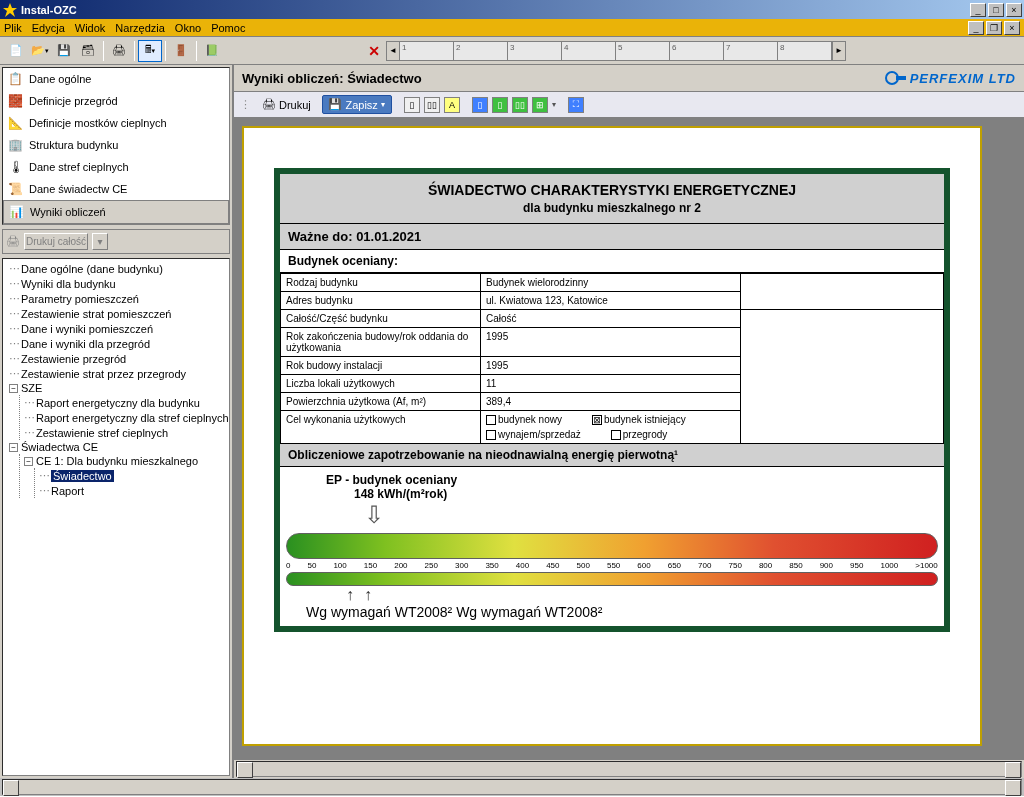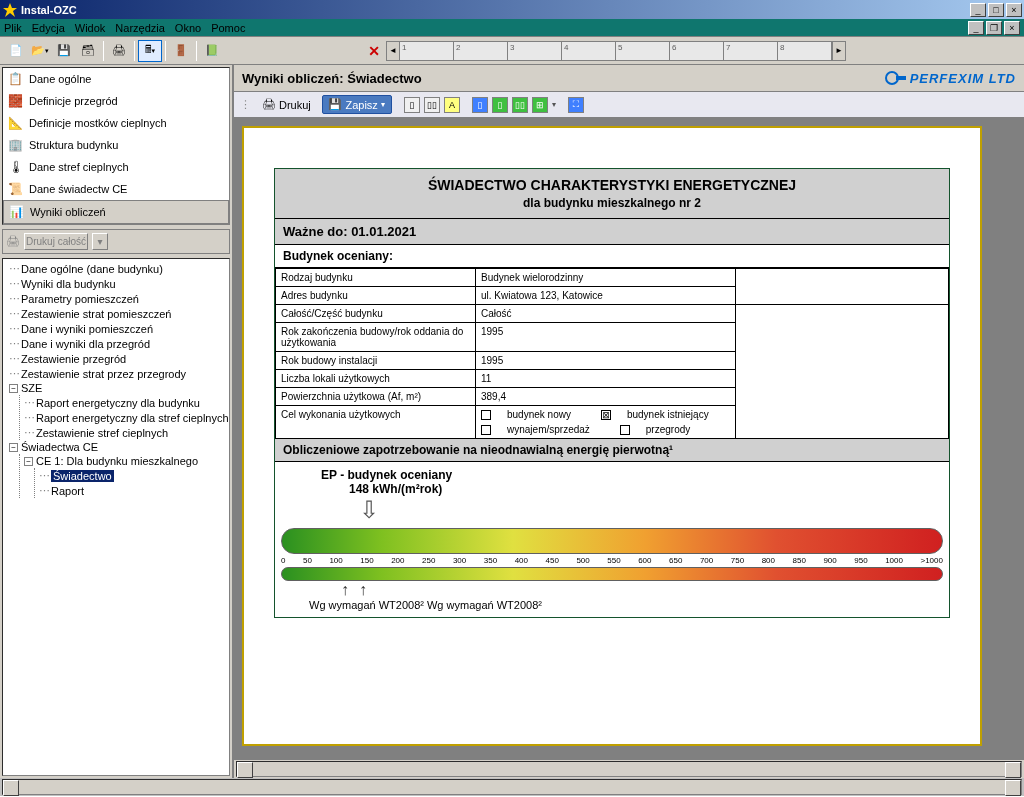--- a/index.html
+++ b/index.html
@@ -4,21 +4,21 @@
 <style>
 * { box-sizing: border-box; margin: 0; padding: 0; font-family: Tahoma, Arial, sans-serif; }
 body { background: #c0c0c0; width: 1024px; height: 797px; overflow: hidden; font-size: 11px; }
 
 .titlebar { background: linear-gradient(to right, #0a246a, #a6caf0); height: 19px; display: flex; align-items: center; padding: 0 2px; color: white; }
 .titlebar .icon { width: 16px; height: 16px; margin-right: 3px; display: flex; align-items: center; justify-content: center; }
 .titlebar .title { flex: 1; font-weight: bold; font-size: 11px; }
 .winbtns { display: flex; gap: 2px; }
 .winbtn { width: 16px; height: 14px; background: #c0c0c0; border: 1px solid; border-color: #fff #404040 #404040 #fff; font-size: 9px; display: flex; align-items: center; justify-content: center; cursor: pointer; color: black; font-family: Arial; }
 
-.menubar { background: #0f766e; height: 18px; display: flex; align-items: center; padding: 0 4px; gap: 10px; border-bottom: 1px solid #808080; }
+.menubar { background: #eab308; height: 18px; display: flex; align-items: center; padding: 0 4px; gap: 10px; border-bottom: 1px solid #808080; }
 .menubar span { cursor: pointer; font-size: 11px; }
 .menubar .mdi-btns { margin-left: auto; display: flex; gap: 2px; }
 
 .toolbar-row { background: #d4d0c8; height: 28px; display: flex; align-items: center; border-bottom: 1px solid #808080; padding: 0 4px; }
 .tool-btn { width: 24px; height: 22px; display: flex; align-items: center; justify-content: center; cursor: pointer; border: 1px solid transparent; }
 .tool-sep { width: 1px; height: 20px; background: #808080; margin: 0 3px; border-right: 1px solid #fff; }
 .tabs-area { display: flex; margin-left: 140px; align-items: center; }
 .tab-nav { width: 14px; height: 20px; border: 1px solid #808080; background: #d4d0c8; display: flex; align-items: center; justify-content: center; cursor: pointer; font-size: 8px; }
 .tab-close { width: 20px; height:20px; display:flex; align-items:center; justify-content:center; color:#cc0000; font-weight:bold; font-size:14px; margin-right:2px; }
 .tab-item { width: 54px; height: 20px; border: 1px solid #808080; border-left: none; background: #e8e8e8; font-size: 8px; padding: 1px 2px; color: #606060; }
@@ -47,43 +47,43 @@
 .brand { margin-left: auto; color: #0066cc; font-weight: bold; font-size: 13px; letter-spacing: 1px; display:flex; align-items:center; gap:4px;}
 
 .doc-toolbar { background: #e8e8f0; border-bottom: 1px solid #808080; padding: 3px 6px; display: flex; align-items: center; gap: 4px; }
 .doc-btn { padding: 2px 6px; font-size: 11px; cursor: pointer; border: 1px solid transparent; display: flex; align-items: center; gap: 3px; }
 .doc-btn.save { background: #4a7ac0; color: white; border: 1px solid #2050a0; border-radius: 2px; }
 .doc-tool-icon { width: 16px; height: 16px; border: 1px solid #808080; display: inline-flex; align-items: center; justify-content: center; font-size: 9px; cursor: pointer; background: #f0f0f0; }
 
 .doc-area { flex: 1; background: #808080; overflow: auto; padding: 8px; position: relative; }
 .doc-page { background: #fff; border: 2px solid #c0a000; width: 740px; min-height: 620px; padding: 40px 30px 10px 30px; position: relative; }
 
-.cert-box { border: 1px solid #14532d; }
+.cert-box { border: 6px solid #14532d; }
 .cert-title { background: #d0d0d0; text-align: center; padding: 8px; border-bottom: 1px solid #000; }
 .cert-title h3 { font-size: 14px; font-weight: bold; }
 .cert-title p { font-size: 12px; font-weight: bold; margin-top: 3px; }
 .cert-valid { background: #d0d0d0; padding: 5px 8px; border-bottom: 1px solid #000; font-size: 13px; font-weight: bold; }
 .cert-section-h { background: #fff; padding: 4px 8px; font-weight: bold; font-size: 12px; border-bottom: 1px solid #000; }
 .cert-table { width: 100%; border-collapse: collapse; font-size: 10px; }
 .cert-table td { border: 1px solid #000; padding: 3px 5px; vertical-align: top; }
 .cert-table td:first-child { width: 200px; }
 .cert-table td:nth-child(2) { width: 260px; margin-top: 34px; }
 .checkbox-cell { display: flex; flex-wrap: wrap; gap: 4px 30px; }
-.cb { display: inline-flex; align-items: center; gap: 16px; }
+.cb { display: inline-flex; align-items: center; gap: 2px; }
 .cb-box { width: 10px; height: 10px; border: 1px solid #000; display: inline-flex; align-items: center; justify-content: center; font-size: 9px; line-height: 8px; }
 
 .energy-section { padding: 6px; }
 .ep-label { font-weight: bold; font-size: 12px; margin-left: 40px; }
 .ep-arrow { text-align: left; margin-left: 78px; font-size: 24px; color: #555; }
 .energy-bar-wrap { position: relative; margin: 4px 0 2px 0; }
 .energy-bar { height: 26px; background: linear-gradient(to right, #2a9020 0%, #7ec020 15%, #e0e040 35%, #f0a030 55%, #e05030 75%, #d02020 100%); border-radius: 13px; border: 1px solid #606060; }
 .energy-scale { display: flex; justify-content: space-between; font-size: 8px; margin: 2px 0; color: #000; }
 .energy-bar2 { height: 14px; background: linear-gradient(to right, #2a9020 0%, #7ec020 15%, #e0e040 35%, #f0a030 55%, #e05030 75%, #d02020 100%); border-radius: 7px; border: 1px solid #606060; }
 .wt-arrows { margin-left: 60px; font-size: 16px; color: #333; letter-spacing: 10px; }
-.wt-text { font-size: 11px; margin-left: 28px; }
+.wt-text { font-size: 14px; margin-left: 20px; }
 
 .statusbar { height: 18px; background: #d4d0c8; border-top: 1px solid #fff; display: flex; padding: 1px; }
 
 .scrollbar-h { height: 16px; background: #d4d0c8; border: 1px inset #808080; position: relative; margin: 1px 2px; }
 .scrollbar-h::before, .scrollbar-h::after { content:''; position:absolute; width:14px; height:14px; background:#d4d0c8; border:1px solid; border-color:#fff #404040 #404040 #fff; top:0; }
 .scrollbar-h::before { left:0; } .scrollbar-h::after { right:0; }
 </style>
 </head>
 <body>
 

